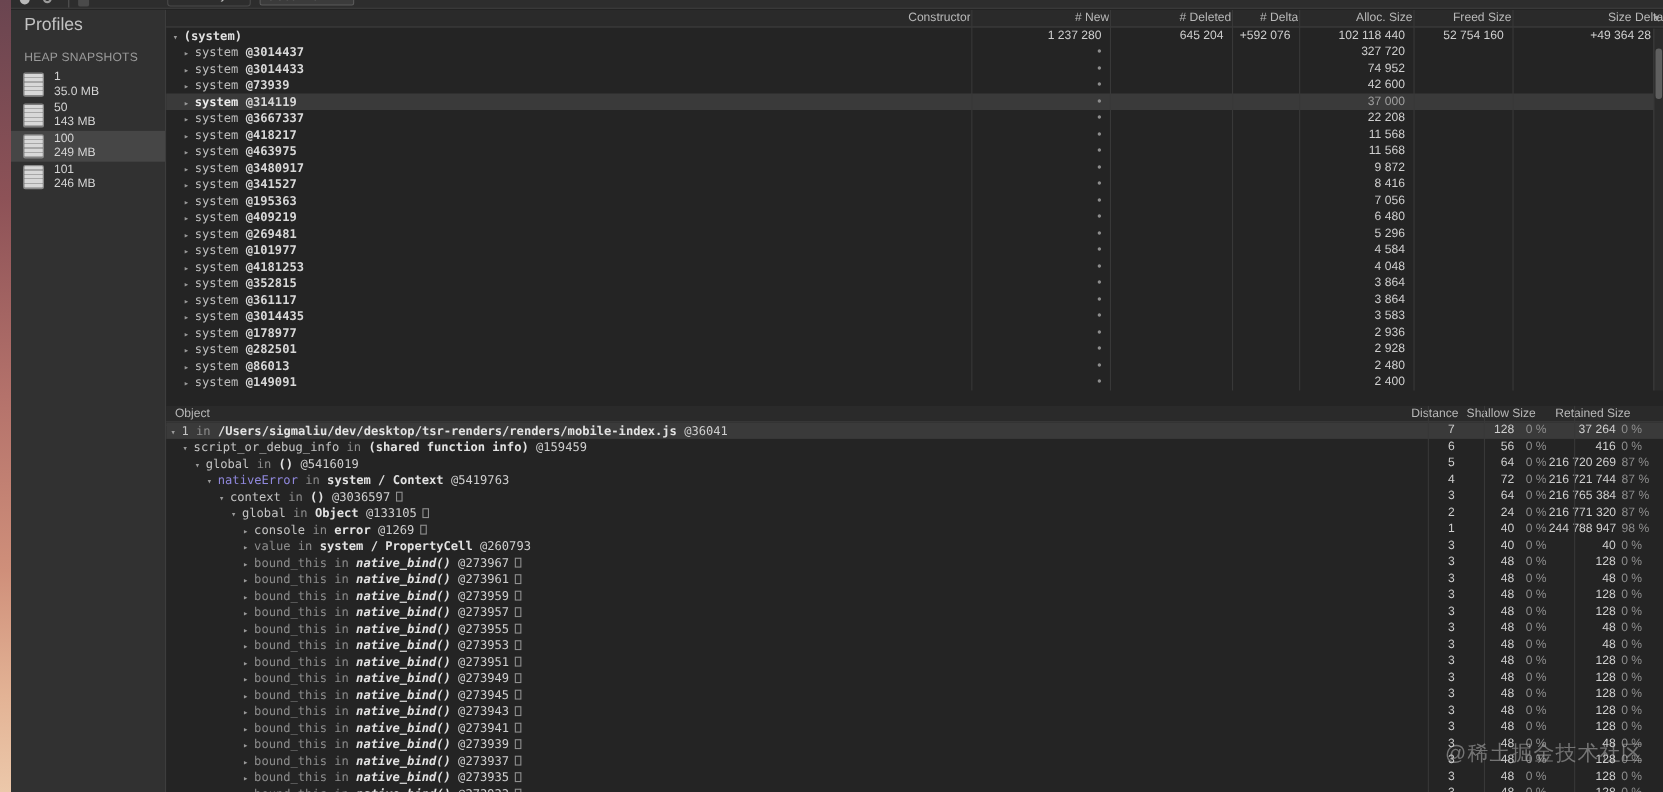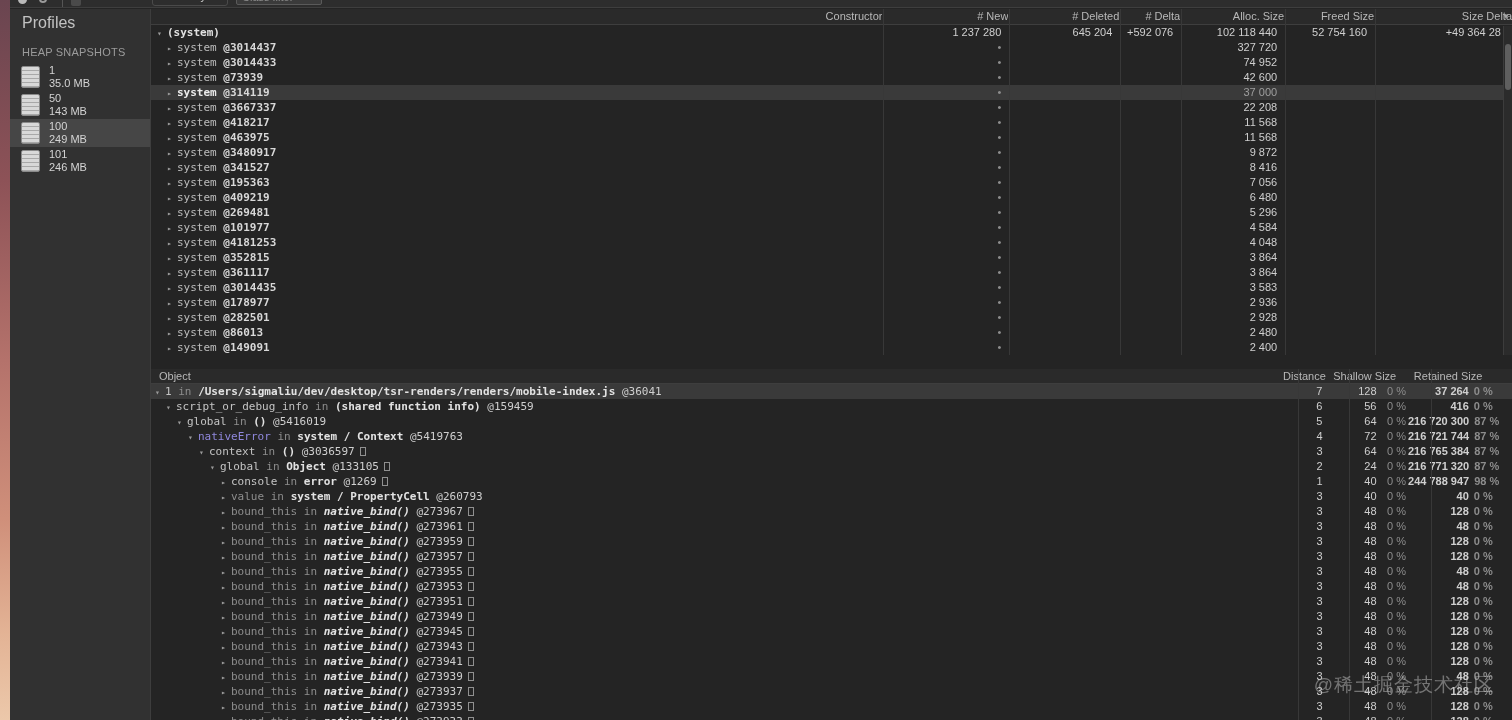--- a/index.html
+++ b/index.html
@@ -86,21 +86,21 @@
   .r-obj{width:1147px;font-family:"DejaVu Sans Mono",monospace;}
   .edge{color:#c4c4c4;} .edge.dim{color:#8d8d8d;} .edge.purple{color:#9088dd;}
   .kw{color:#8d8d8d;}
   .target{color:#e2e2e2;font-weight:bold;} .target.ital{font-style:italic;}
   .r-id{color:#cfcfcf;}
   .box-icon{display:inline-block;width:6px;height:9px;border:1px solid #909090;margin-left:5px;vertical-align:-1px;}
   .r-dist{width:51px;text-align:right;padding-right:5px;color:#cfcfcf;}
   .r-shallow{width:82px;display:flex;}
   .r-shallow .n{width:50px;text-align:right;color:#cfcfcf;}
   .r-shallow .p{width:32px;text-align:right;color:#8d8d8d;padding-right:2px;}
-  .r-retained{width:106px;display:flex;font-weight:bold;}
+  .r-retained{width:106px;display:flex;}
   .r-retained .n{width:62px;text-align:right;color:#cfcfcf;}
   .r-retained .p{width:44px;text-align:left;padding-left:5px;color:#8d8d8d;}
 
   .watermark{position:absolute;right:18px;top:672px;font-size:19px;color:rgba(195,195,195,0.5);
              letter-spacing:1px;z-index:9;}
 </style>
 </head>
 <body>
 
 <div class="screen">
@@ -411,21 +411,21 @@
             </div>
           </div>
           <div class="t-row">
             <div class="cell r-obj" style="padding-left: 26px;"><span class="tri">▾</span><span class="edge">global</span><span class="kw"> in </span><span class="target">()</span><span class="r-id"> @5416019</span></div>
             <div class="cell r-dist">5</div>
             <div class="cell r-shallow">
               <span class="n">64</span>
               <span class="p">0 %</span>
             </div>
             <div class="cell r-retained">
-              <span class="n">216 720 300</span>
+              <span class="n">216 720 269</span>
               <span class="p">87 %</span>
             </div>
           </div>
           <div class="t-row">
             <div class="cell r-obj" style="padding-left: 37px;"><span class="tri">▾</span><span class="edge purple">nativeError</span><span class="kw"> in </span><span class="target">system / Context</span><span class="r-id"> @5419763</span></div>
             <div class="cell r-dist">4</div>
             <div class="cell r-shallow">
               <span class="n">72</span>
               <span class="p">0 %</span>
             </div>

